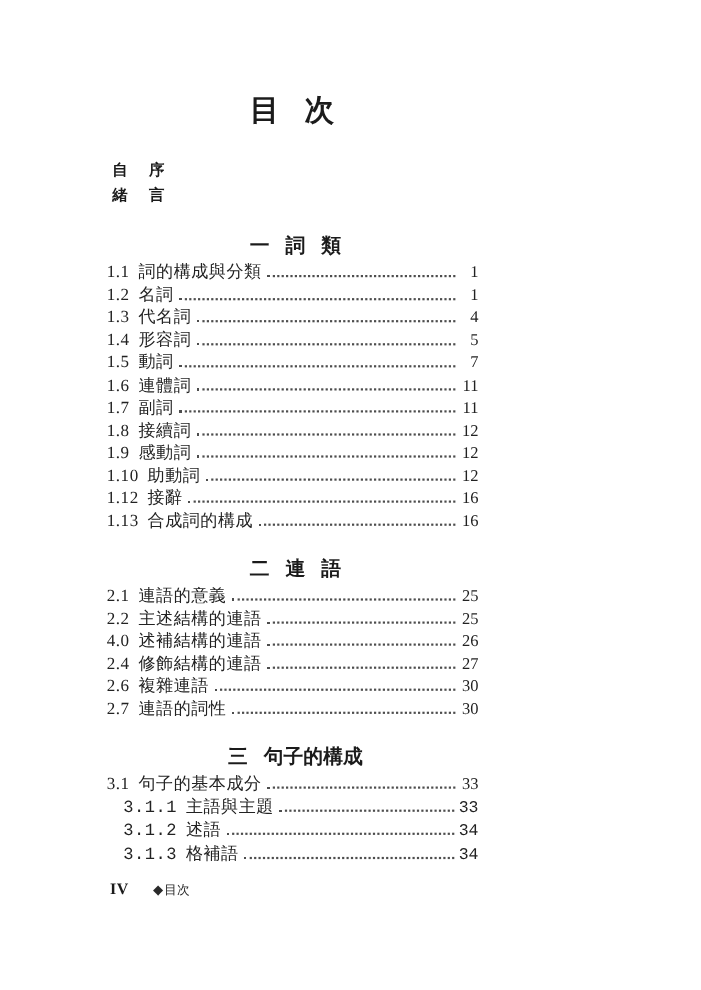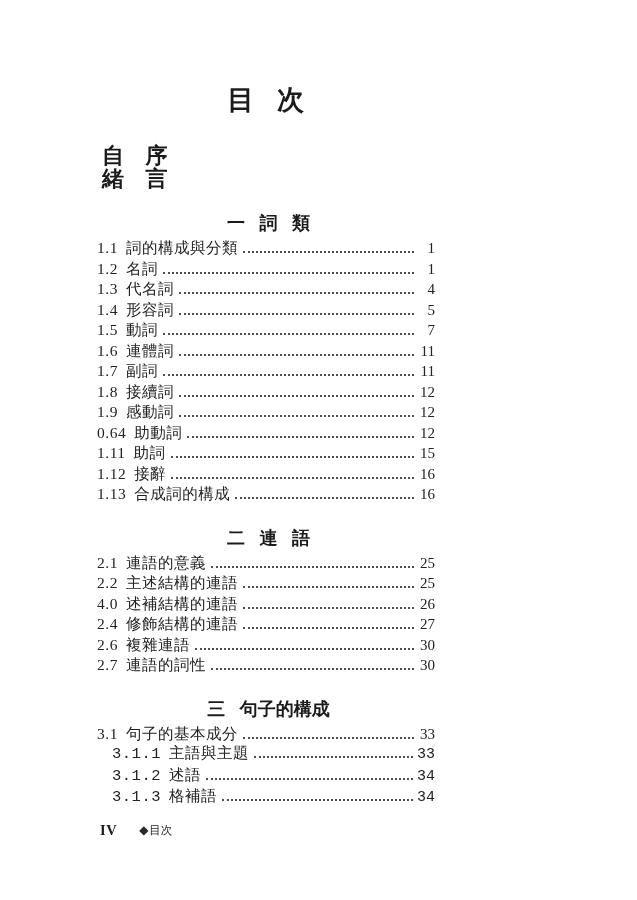--- a/index.html
+++ b/index.html
@@ -20,21 +20,21 @@
     font-weight: bold;
     text-align: center;
     word-spacing: 14px;
     letter-spacing: 1px;
     color: #1b1b1b;
     margin-bottom: 28px;
     line-height: 32px;
   }
   .preface { padding-left: 5px; }
   .preface-line {
-    font-size: 22px;
+    font-size: 14px;
     font-weight: bold;
     line-height: 23px;
     word-spacing: 16px;
     color: #1b1b1b;
   }
   .section-heading {
     font-size: 18px;
     font-weight: bold;
     word-spacing: 10px;
     color: #1b1b1b;
@@ -152,30 +152,24 @@
         <span class="leader"></span>
         <span class="toc-page">12</span>
       </div>
       <div class="toc-row">
         <span class="toc-num">1.9</span>
         <span class="toc-title">感動詞</span>
         <span class="leader"></span>
         <span class="toc-page">12</span>
       </div>
       <div class="toc-row">
-        <span class="toc-num">0.64</span>
+        <span class="toc-num">1.10</span>
         <span class="toc-title">助動詞</span>
         <span class="leader"></span>
         <span class="toc-page">12</span>
-      </div>
-      <div class="toc-row">
-        <span class="toc-num">1.11</span>
-        <span class="toc-title">助詞</span>
-        <span class="leader"></span>
-        <span class="toc-page">15</span>
       </div>
       <div class="toc-row">
         <span class="toc-num">1.12</span>
         <span class="toc-title">接辭</span>
         <span class="leader"></span>
         <span class="toc-page">16</span>
       </div>
       <div class="toc-row">
         <span class="toc-num">1.13</span>
         <span class="toc-title">合成詞的構成</span>

